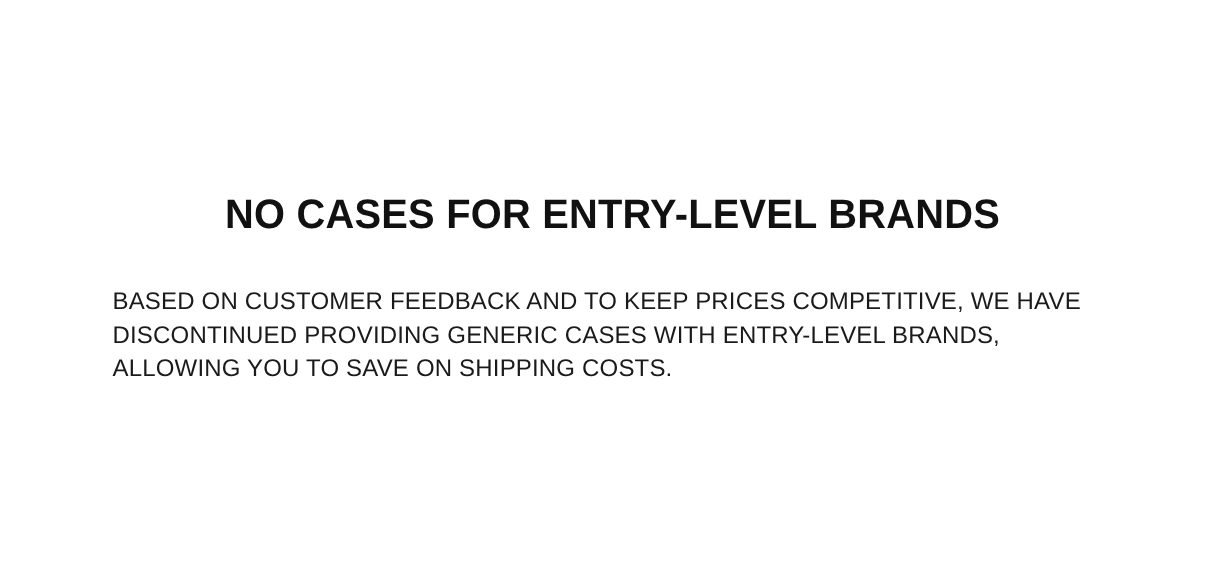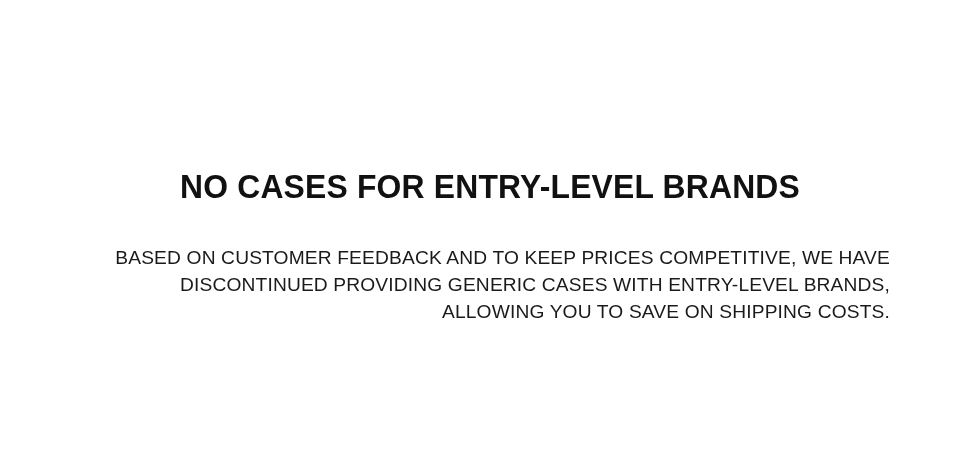--- a/index.html
+++ b/index.html
@@ -22,21 +22,21 @@
     box-sizing: border-box;
     display: flex;
     flex-direction: column;
     align-items: center;
     justify-content: flex-start;
     background: #ffffff;
   }
 
   .notice-inner {
     width: 900px;
-    margin: 16px auto;
+    margin: 0 auto;
     text-align: center;
   }
 
   .notice-heading {
     margin: 0;
     padding: 0;
     font-family: "Liberation Sans", "DejaVu Sans", sans-serif;
     font-size: 33px;
     line-height: 40px;
     font-weight: 700;
@@ -53,21 +53,21 @@
     margin: 0 auto;
     padding: 0;
     width: 800px;
     font-family: "Liberation Sans", "DejaVu Sans", sans-serif;
     font-size: 19.2px;
     line-height: 27px;
     font-weight: 400;
     letter-spacing: 0.15px;
     color: #1a1a1a;
     text-transform: uppercase;
-    text-align: right;
+    text-align: left;
     padding-top: 37px;
   }
 </style>
 </head>
 <body>
 
 <section class="notice-section">
   <div class="notice-inner">
 
     <h2 class="notice-heading">No Cases for Entry-Level Brands</h2>

